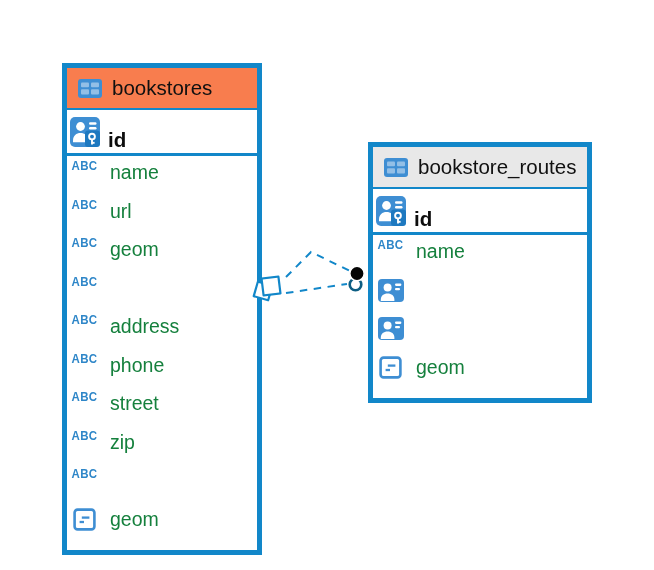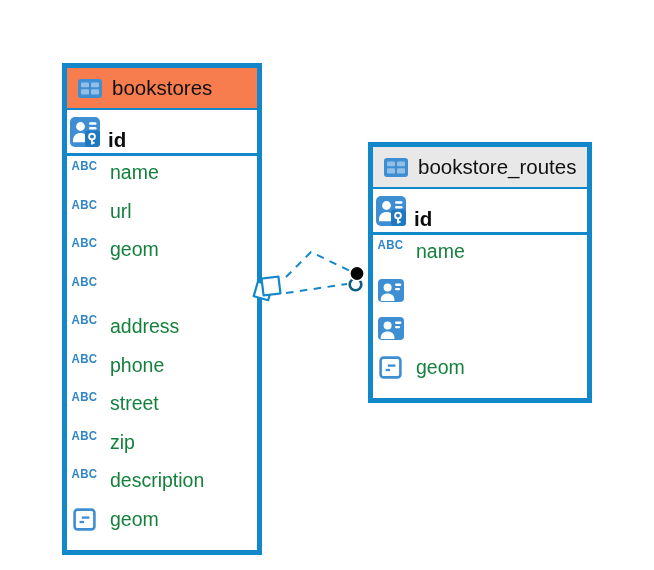--- a/index.html
+++ b/index.html
@@ -122,21 +122,20 @@
       <div class="field-row">
         <span class="ico">
           <span class="abc">ABC</span>
         </span>
         <span class="f-label">zip</span>
       </div>
       <div class="field-row">
         <span class="ico">
           <span class="abc">ABC</span>
         </span>
-        <span class="f-label">description</span>
       </div>
       <div class="field-row">
         <span class="ico">
           <svg width="23" height="23" viewBox="0 0 23 23">
       <rect x="1.6" y="1.6" width="19.8" height="19.8" rx="3" fill="#ffffff" stroke="#3e8ed3" stroke-width="2.6"></rect>
       <line x1="8.8" y1="9.6" x2="16.4" y2="9.6" stroke="#3e8ed3" stroke-width="2.3"></line>
       <line x1="6.6" y1="14" x2="11" y2="14" stroke="#3e8ed3" stroke-width="2.3"></line>
     </svg>
         </span>
         <span class="f-label">geom</span>

